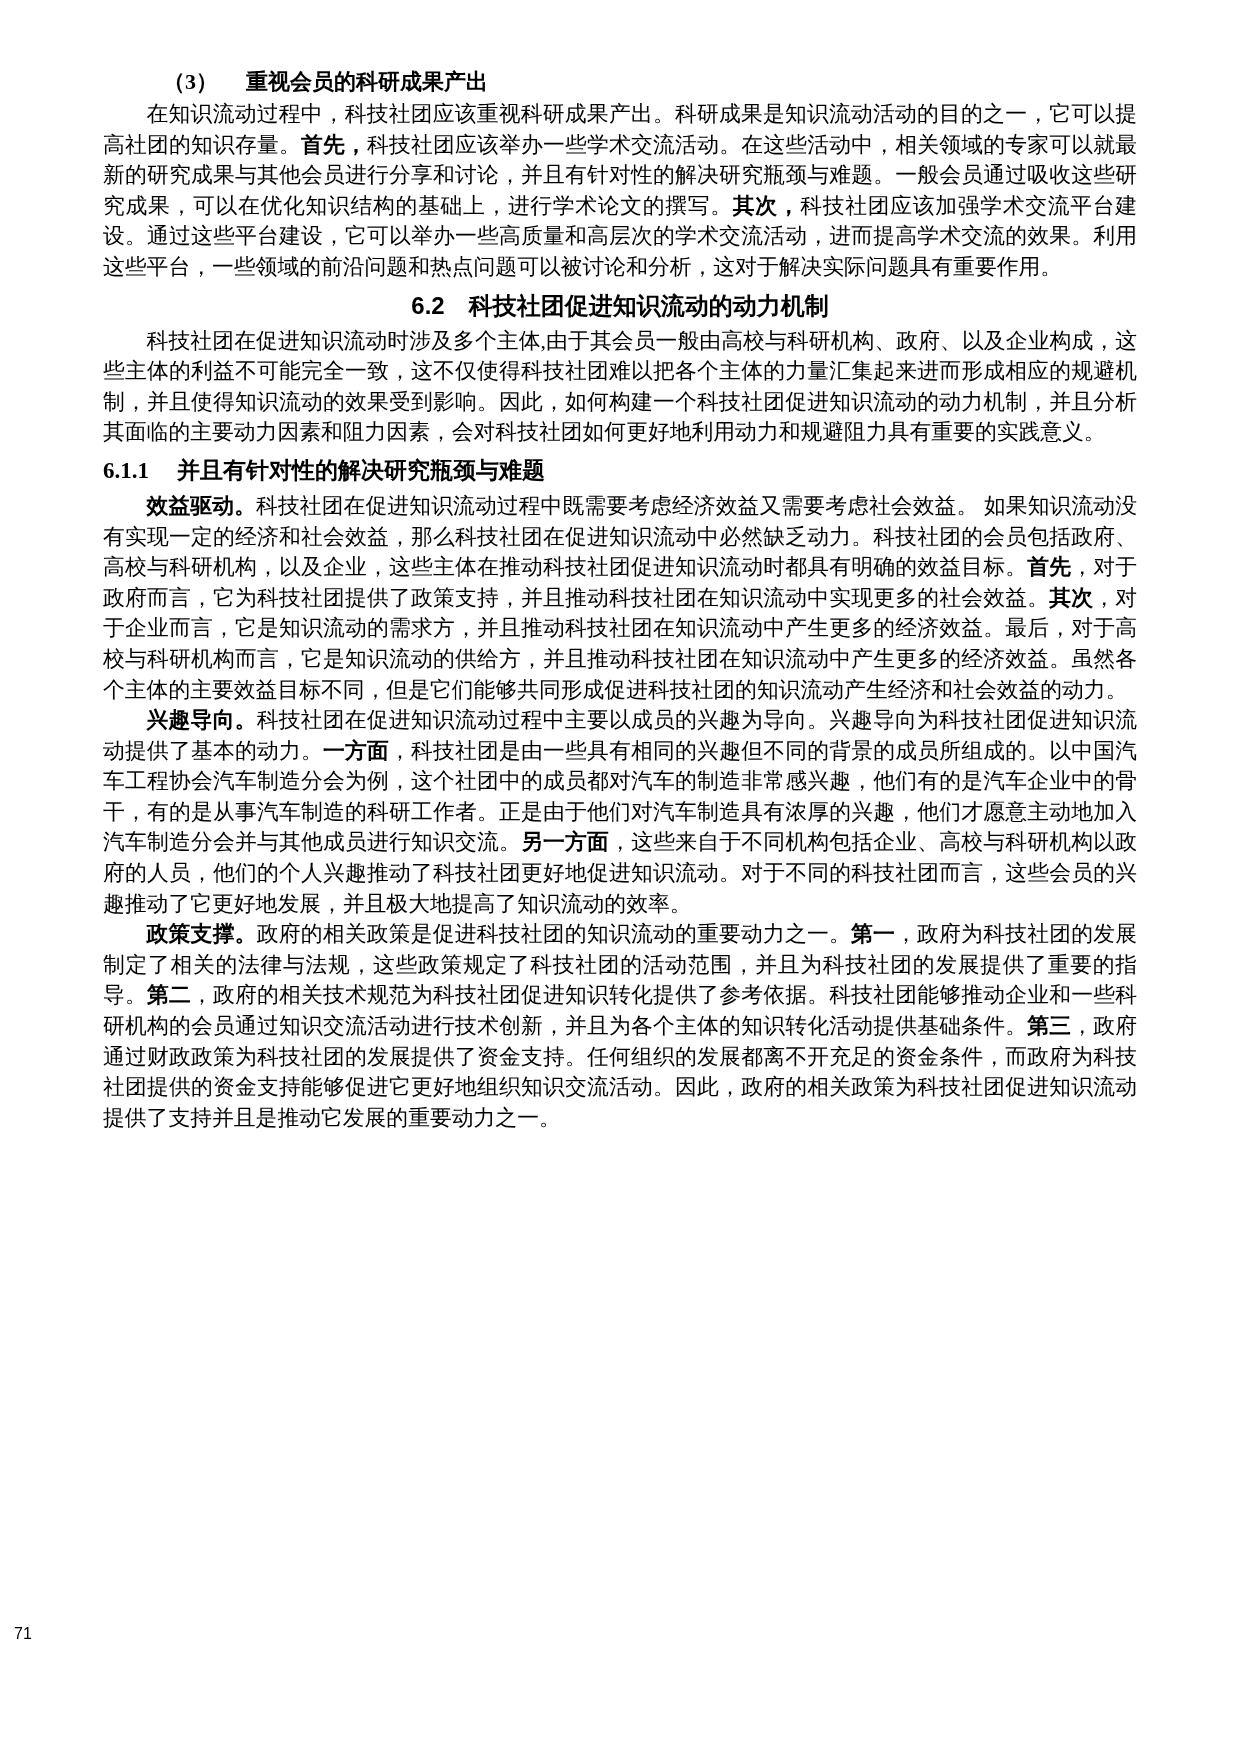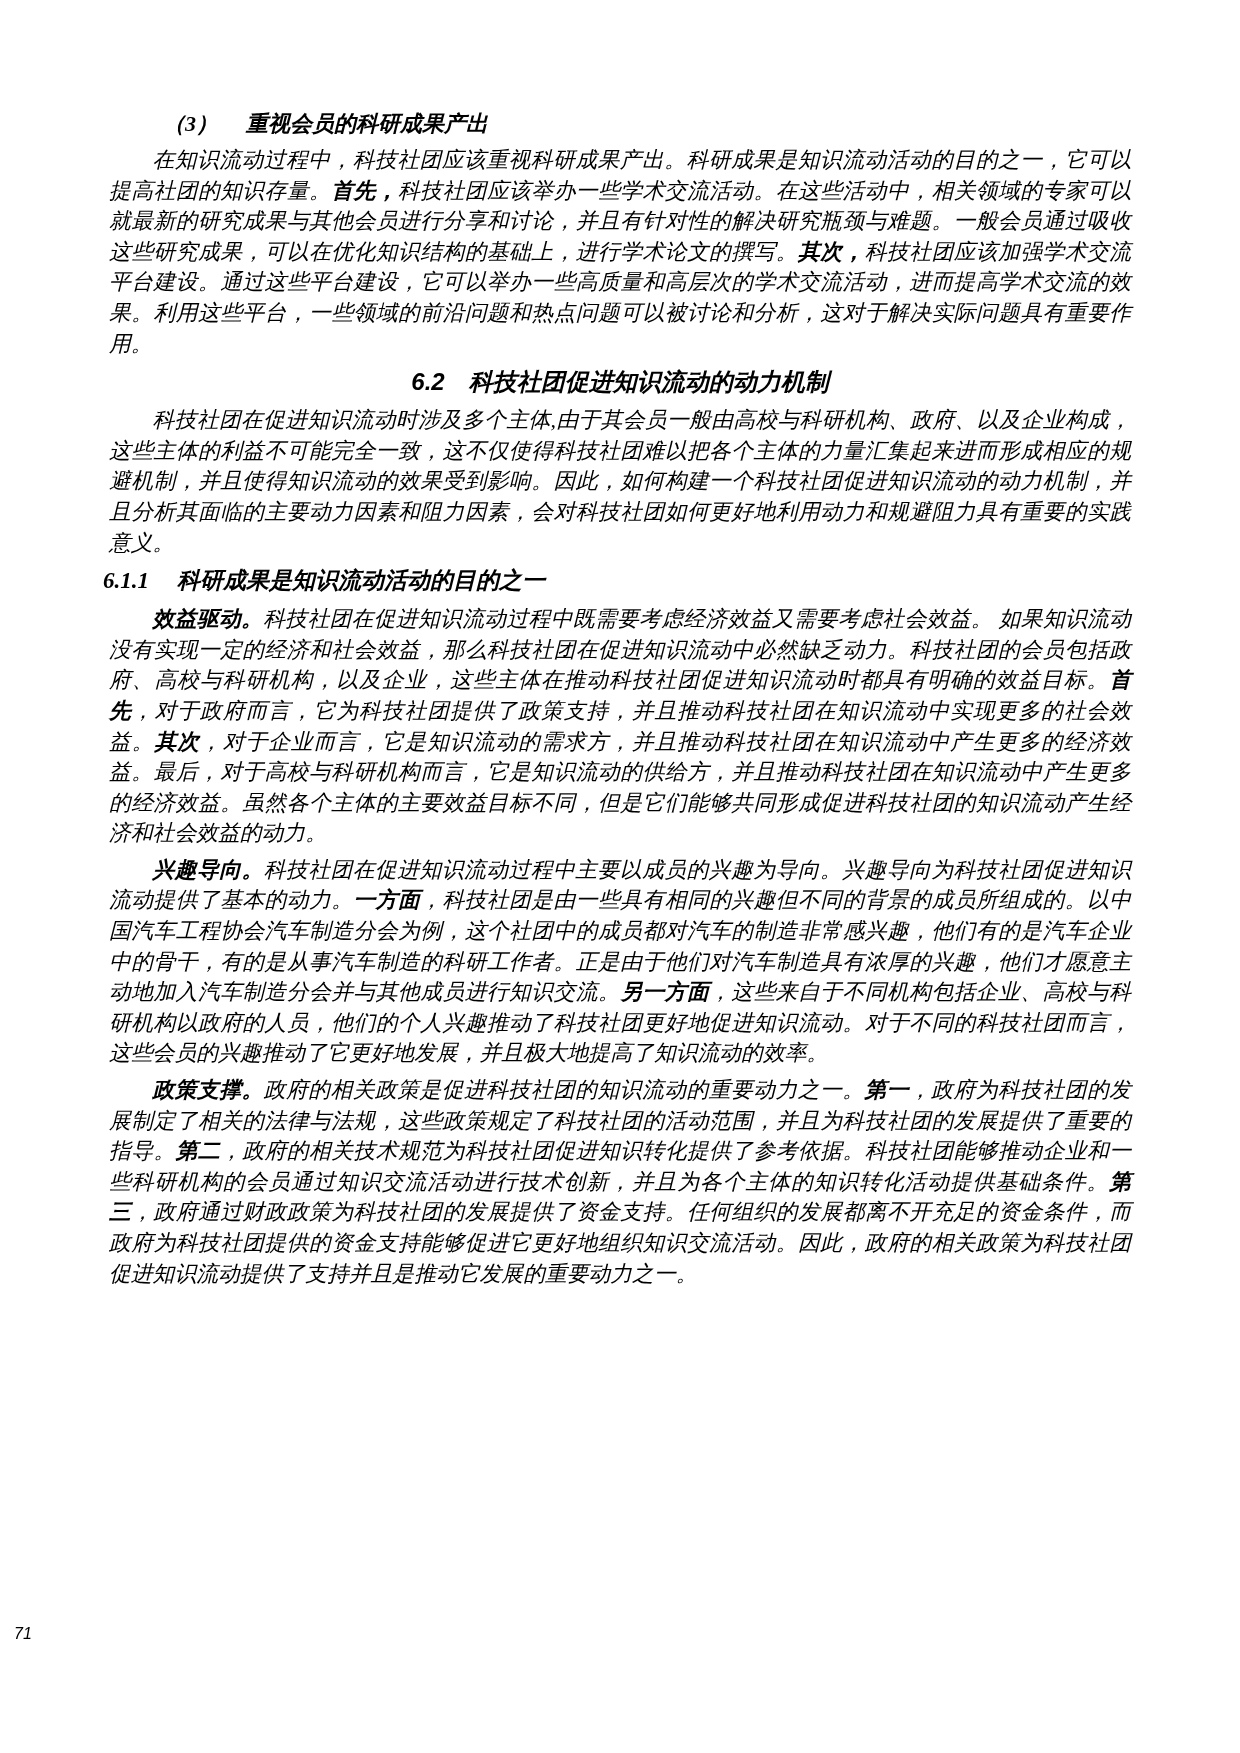--- a/index.html
+++ b/index.html
@@ -3,26 +3,25 @@
 <meta charset="utf-8">
 <style>
   html,body{margin:0;padding:0;background:#ffffff;}
   .page{
     position:relative;
     width:1240px;height:1740px;
     background:#ffffff;color:#000;
     font-family:"Liberation Serif","DejaVu Serif",serif;
     font-size:21.8px;line-height:30.6px;
     box-sizing:border-box;
-    padding:106px 103px 0 103px;
+    padding:64px 103px 0 103px;
     overflow:hidden;
-    font-style:italic;
   }
   .para{
-    margin:6px;
+    margin:0;
     text-align:justify;
     text-indent:2em;
   }
   .run{white-space:pre-wrap;}
   b.run{font-weight:bold;}
   .h-sub{
     margin:2px 0;
     font-weight:bold;
     font-size:22px;
     line-height:31px;
@@ -58,21 +57,21 @@
 
   <h3 class="h-sub h-sub3"><span class="hnum hnum-serif run">（3）</span><span class="gap gap-xl"></span><span class="run">重视会员的科研成果产出</span></h3>
 
   <p class="para"><span class="run">在知识流动过程中，科技社团应该重视科研成果产出。科研成果是知识流动活动的目的之一，它可以提高社团的知识存量。</span><b class="run">首先，</b><span class="run">科技社团应该举办一些学术交流活动。在这些活动中，相关领域的专家可以就最新的研究成果与其他会员进行分享和讨论，并且有针对性的解决研究瓶颈与难题。一般会员通过吸收这些研究成果，可以在优化知识结构的基础上，进行学术论文的撰写。</span><b class="run">其次，</b><span class="run">科技社团应该加强学术交流平台建设。通过这些平台建设，它可以举办一些高质量和高层次的学术交流活动，进而提高学术交流的效果。利用这些平台，一些领域的前沿问题和热点问题可以被讨论和分析，这对于解决实际问题具有重要作用。</span></p>
 
 
   <h2 class="h-sec h-sec62"><span class="hnum run">6.2</span><span class="gap gap-lg"></span><span class="run">科技社团促进知识流动的动力机制</span></h2>
 
   <p class="para"><span class="run">科技社团在促进知识流动时涉及多个主体,由于其会员一般由高校与科研机构、政府、以及企业构成，这些主体的利益不可能完全一致，这不仅使得科技社团难以把各个主体的力量汇集起来进而形成相应的规避机制，并且使得知识流动的效果受到影响。因此，如何构建一个科技社团促进知识流动的动力机制，并且分析其面临的主要动力因素和阻力因素，会对科技社团如何更好地利用动力和规避阻力具有重要的实践意义。</span></p>
 
-  <h3 class="h-sec h-sec611"><span class="hnum hnum-serif run">6.1.1</span><span class="gap gap-xl"></span><span class="run">科研成果是知识流动活动的目的之一</span></h3>
+  <h3 class="h-sec h-sec611"><span class="hnum hnum-serif run">6.1.1</span><span class="gap gap-xl"></span><span class="run">并且有针对性的解决研究瓶颈与难题</span></h3>
 
 
   <p class="para"><b class="run">效益驱动。</b><span class="run">科技社团在促进知识流动过程中既需要考虑经济效益又需要考虑社会效益。 如果知识流动没有实现一定的经济和社会效益，那么科技社团在促进知识流动中必然缺乏动力。科技社团的会员包括政府、高校与科研机构，以及企业，这些主体在推动科技社团促进知识流动时都具有明确的效益目标。</span><b class="run">首先</b><span class="run">，对于政府而言，它为科技社团提供了政策支持，并且推动科技社团在知识流动中实现更多的社会效益。</span><b class="run">其次</b><span class="run">，对于企业而言，它是知识流动的需求方，并且推动科技社团在知识流动中产生更多的经济效益。最后，对于高校与科研机构而言，它是知识流动的供给方，并且推动科技社团在知识流动中产生更多的经济效益。虽然各个主体的主要效益目标不同，但是它们能够共同形成促进科技社团的知识流动产生经济和社会效益的动力。</span></p>
 
   <p class="para"><b class="run">兴趣导向。</b><span class="run">科技社团在促进知识流动过程中主要以成员的兴趣为导向。兴趣导向为科技社团促进知识流动提供了基本的动力。</span><b class="run">一方面</b><span class="run">，科技社团是由一些具有相同的兴趣但不同的背景的成员所组成的。以中国汽车工程协会汽车制造分会为例，这个社团中的成员都对汽车的制造非常感兴趣，他们有的是汽车企业中的骨干，有的是从事汽车制造的科研工作者。正是由于他们对汽车制造具有浓厚的兴趣，他们才愿意主动地加入汽车制造分会并与其他成员进行知识交流。</span><b class="run">另一方面</b><span class="run">，这些来自于不同机构包括企业、高校与科研机构以政府的人员，他们的个人兴趣推动了科技社团更好地促进知识流动。对于不同的科技社团而言，这些会员的兴趣推动了它更好地发展，并且极大地提高了知识流动的效率。</span></p>
 
   <p class="para"><b class="run">政策支撑。</b><span class="run">政府的相关政策是促进科技社团的知识流动的重要动力之一。</span><b class="run">第一</b><span class="run">，政府为科技社团的发展制定了相关的法律与法规，这些政策规定了科技社团的活动范围，并且为科技社团的发展提供了重要的指导。</span><b class="run">第二</b><span class="run">，政府的相关技术规范为科技社团促进知识转化提供了参考依据。科技社团能够推动企业和一些科研机构的会员通过知识交流活动进行技术创新，并且为各个主体的知识转化活动提供基础条件。</span><b class="run">第三</b><span class="run">，政府通过财政政策为科技社团的发展提供了资金支持。任何组织的发展都离不开充足的资金条件，而政府为科技社团提供的资金支持能够促进它更好地组织知识交流活动。因此，政府的相关政策为科技社团促进知识流动提供了支持并且是推动它发展的重要动力之一。</span></p>
 
 
   <div class="pageno">71</div>

